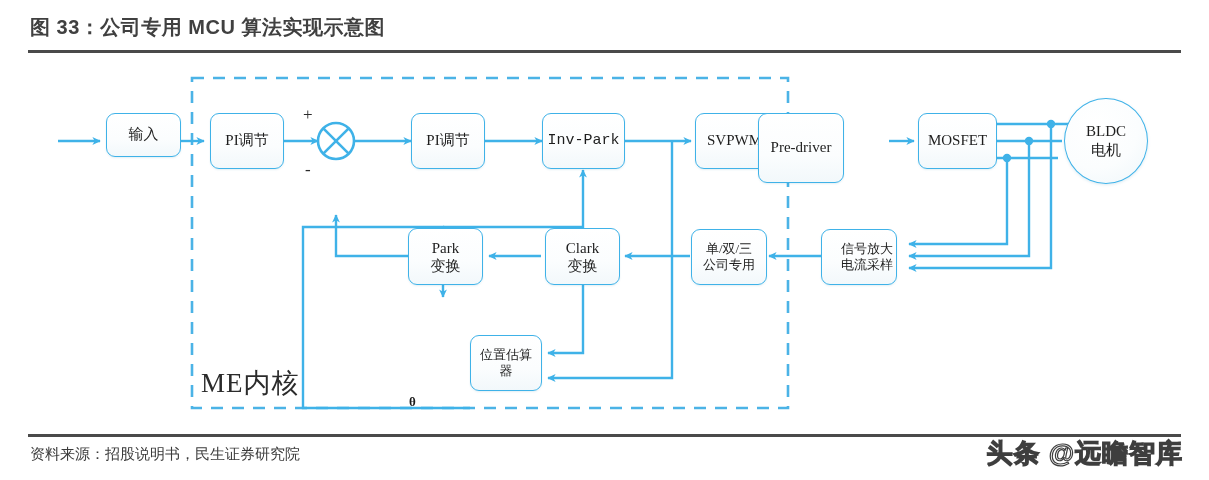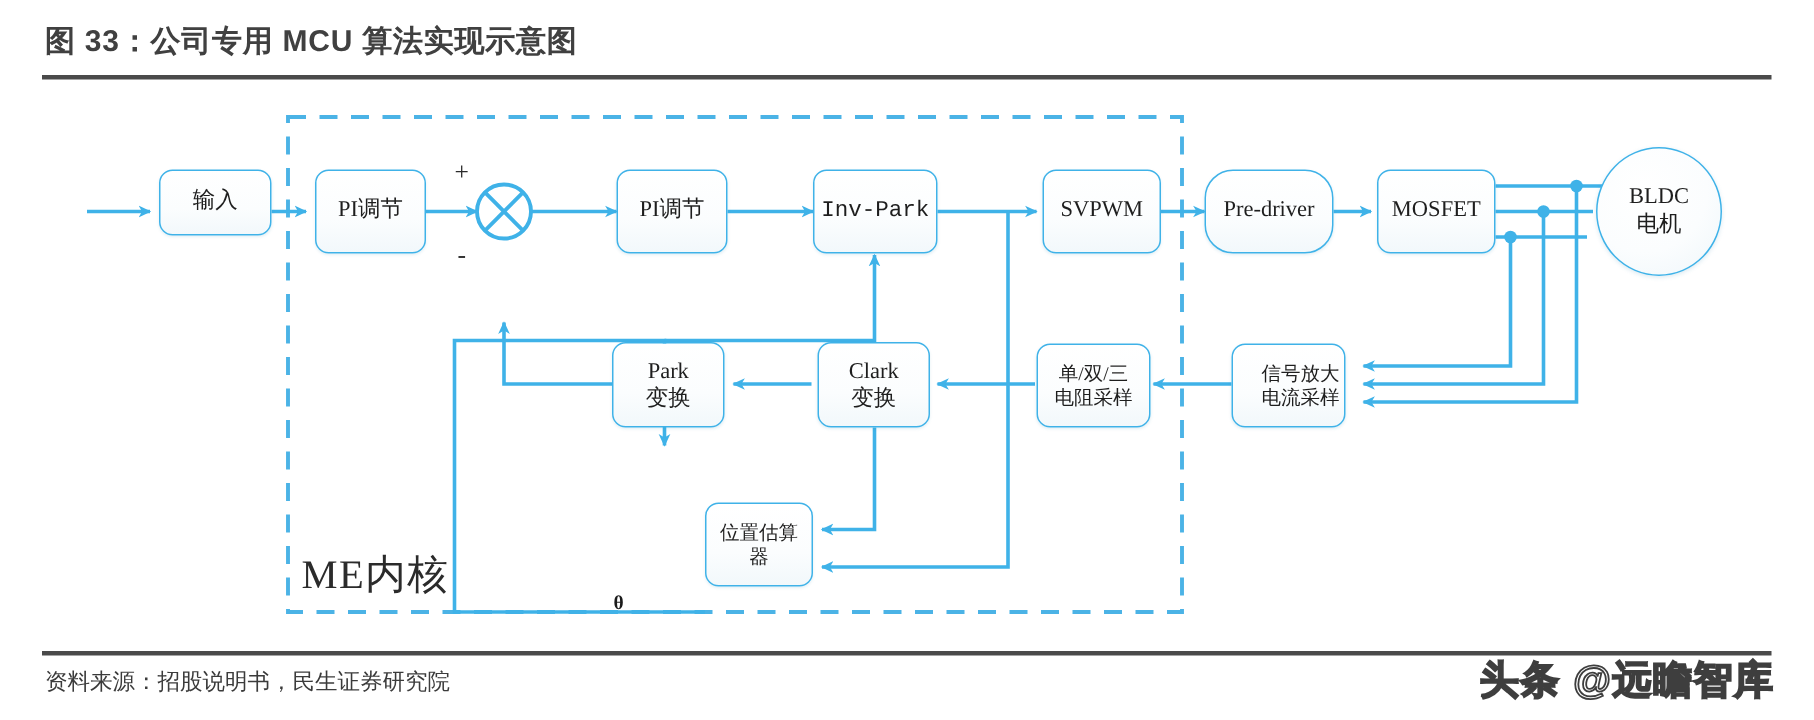--- a/index.html
+++ b/index.html
@@ -176,21 +176,21 @@
     </div>
 
     <div class="node" style="left:542px;top:57px;width:83px;height:56px;font-family:Liberation Mono, monospace;">
       <span>Inv-Park</span>
     </div>
 
     <div class="node" style="left:695px;top:57px;width:79px;height:56px;">
       <span>SVPWM</span>
     </div>
 
-    <div class="node" style="left:803px;top:57px;width:86px;height:56px;border-radius:19px;">
+    <div class="node" style="left:758px;top:57px;width:86px;height:70px;">
       <span>Pre-driver</span>
     </div>
 
     <div class="node" style="left:918px;top:57px;width:79px;height:56px;">
       <span>MOSFET</span>
     </div>
 
     <div class="motor" style="left:1064px;top:42px;width:84px;height:86px;">
       <span>BLDC</span>
       <span>电机</span>
@@ -201,21 +201,21 @@
       <span>变换</span>
     </div>
 
     <div class="node two-line" style="left:545px;top:172px;width:75px;height:57px;">
       <span>Clark</span>
       <span>变换</span>
     </div>
 
     <div class="node two-line" style="left:691px;top:173px;width:76px;height:56px;font-size:13px;">
       <span>单/双/三</span>
-      <span>电阻采样</span>
+      <span>公司专用</span>
     </div>
 
     <div class="node two-line" style="left:821px;top:173px;width:76px;height:56px;font-size:13px;padding-left:16px;">
       <span>信号放大</span>
       <span>电流采样</span>
     </div>
 
     <div class="node two-line" style="left:470px;top:279px;width:72px;height:56px;font-size:13px;">
       <span>位置估算</span>
       <span>器</span>

